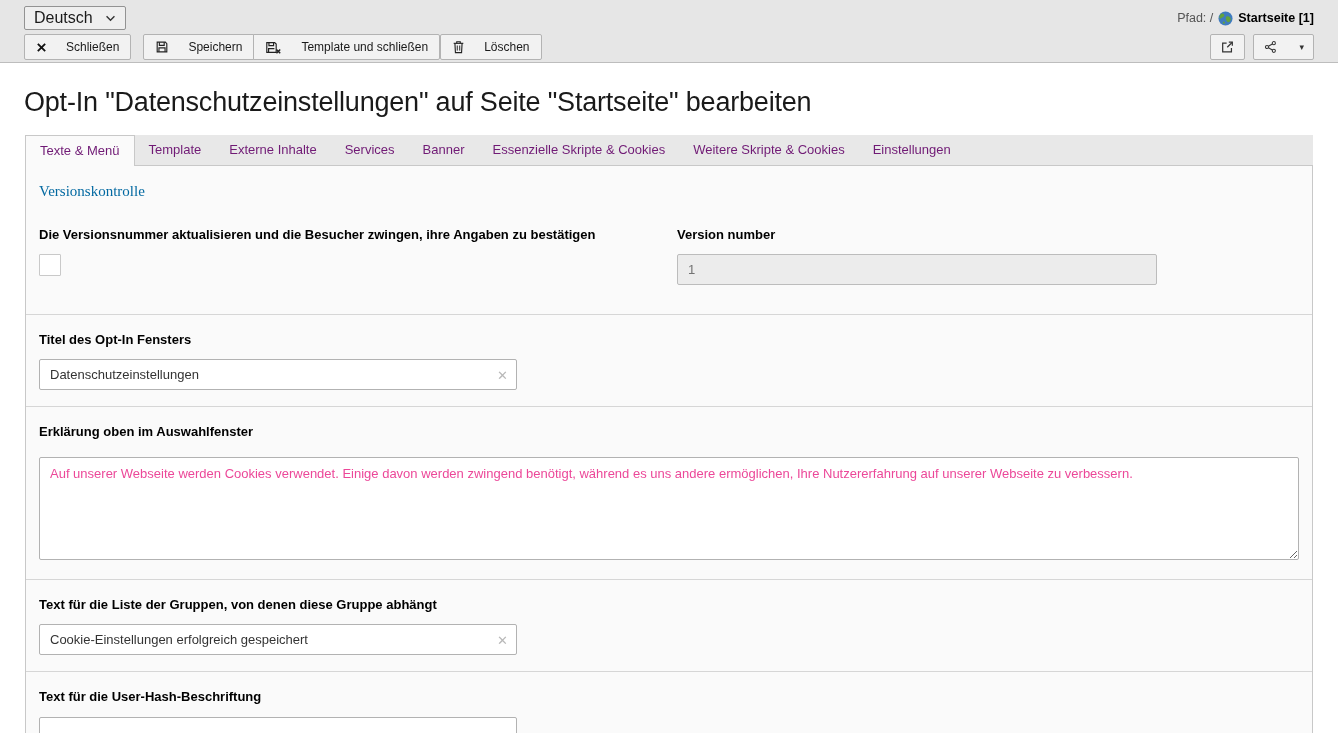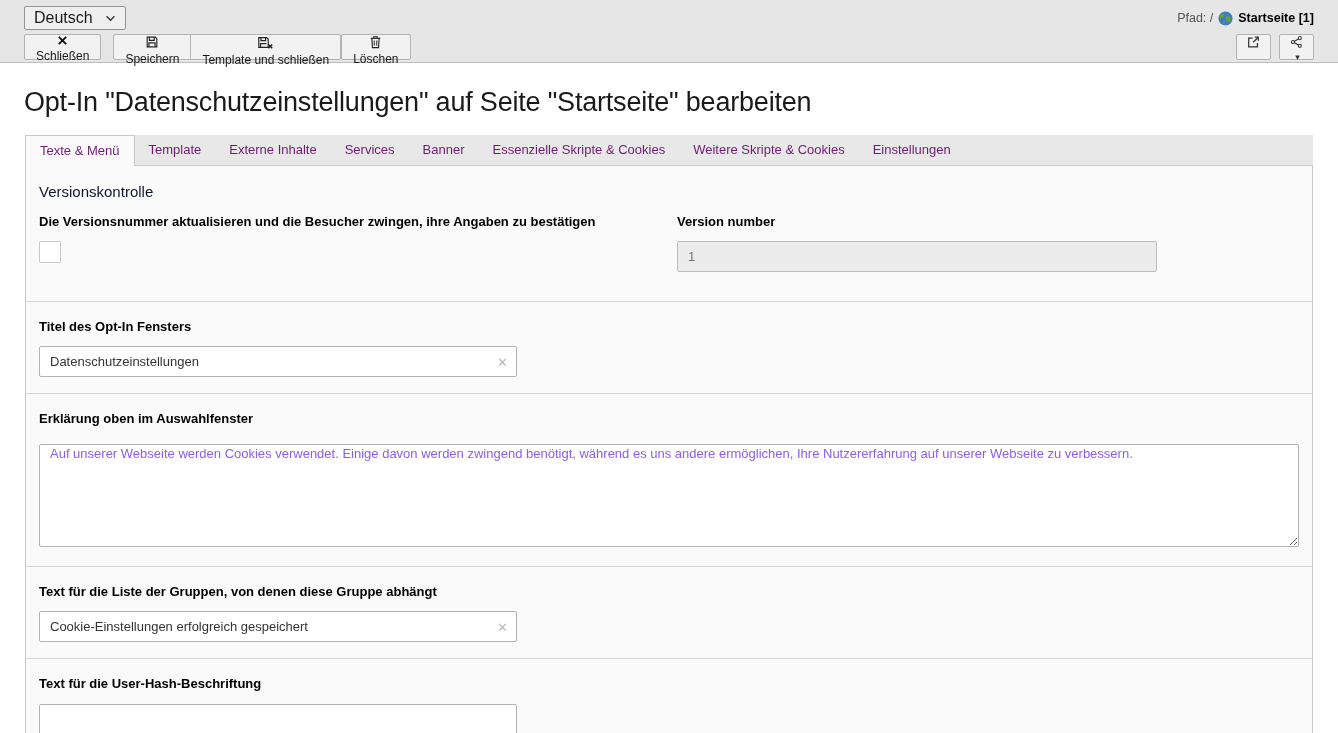--- a/index.html
+++ b/index.html
@@ -13,61 +13,61 @@
   .dh-row2 { display:flex; justify-content:space-between; align-items:center; margin-top:3px; }
 
   .lang-select { display:inline-flex; align-items:center; gap:12px; height:24px;
     border:1px solid #939393; border-radius:2px; padding:0 9px; font-size:16px;
     background:#efefef; color:#1a1a1a; cursor:pointer; }
 
   .path { font-size:12.5px; color:#555; display:flex; align-items:center; gap:5px; }
   .path .page-ref { color:#000; font-weight:bold; display:flex; align-items:flex-start; gap:5px; }
 
   .btnbar-left, .btnbar-right { display:flex; align-items:center; }
-  .btn { display:inline-flex; align-items:center; gap:3px; height:26px;
+  .btn { display:inline-flex; align-items:center; gap:19px; height:26px;
     border:1px solid #b3b3b3; border-radius:2px; padding:0 11px; font-size:12px;
-    background:#f2f2f2; color:#1a1a1a; cursor:pointer; white-space:nowrap;flex-direction:column; }
+    background:#f2f2f2; color:#1a1a1a; cursor:pointer; white-space:nowrap; }
   .btn + .btn-gap { width:12px; }
   .btn-group { display:inline-flex; }
   .btn-group .btn:first-child { border-top-right-radius:0; border-bottom-right-radius:0; }
   .btn-group .btn:last-child { margin-left:-1px; border-top-left-radius:0; border-bottom-left-radius:0; }
   .icon-btn { padding:0 9px; }
   .caret { font-size:9px; color:#333; margin-left:2px; }
 
   
   .page-title { font-size:27px; font-weight:400; color:#1a1a1a;
     margin:24px 24px 17px 24px; letter-spacing:-0.2px; }
 
   .tabs { display:flex; margin:0 25px; background:#e8e8e8; }
   .tab { padding:7px 14px; font-size:13px; color:#701a75; cursor:pointer; white-space:nowrap; }
   .tab.active { background:#fafafa; border:1px solid #c8c8c8; border-bottom:none; padding:7px 14px 8px; margin-bottom:-1px; }
 
   .panel { margin:0 25px; background:#fafafa; border:1px solid #c8c8c8; }
   .section { padding:17px 13px 16px 13px; border-bottom:1px solid #d6d6d6; }
   .section:last-child { border-bottom:none; }
 
-  .section-heading { font-size:15px; font-weight:400; color:#0f172a; margin:0 0 14px 0; }
+  .section-heading { font-size:15px; font-weight:400; color:#0369a1; margin:0 0 27px 0;font-family:Liberation Serif, serif; }
   .field-label { display:block; font-size:13px; font-weight:bold; color:#000; margin-bottom:12px; }
 
   .two-col { display:grid; grid-template-columns:1fr 1fr; column-gap:16px; }
 
   .checkbox { appearance:none; -webkit-appearance:none; width:22px; height:22px;
     border:1px solid #c9c9c9; border-radius:1px; background:#fff; cursor:pointer; display:block; }
 
   .input-wrap { position:relative; width:478px; }
   .input-wrap.wide { width:480px; }
   .form-input { width:100%; height:31px; border:1px solid #b2b2b2; border-radius:2px;
     background:#fff; padding:0 28px 0 10px; font-size:13px; color:#333;
     font-family:"Liberation Sans", sans-serif; }
   .form-input:disabled { background:#ececec; color:#737373; border-color:#bcbcbc; padding-right:10px; }
   .clear-x { position:absolute; right:9px; top:50%; transform:translateY(-50%);
     color:#b8b8b8; font-size:13px; line-height:1; cursor:pointer; }
 
   .form-textarea { width:100%; height:103px; border:1px solid #b2b2b2; border-radius:2px;
-    background:#fff; padding:0 10px; font-size:13px; color:#8b5cf6; line-height:1.45;
+    background:#fff; padding:7px 10px; font-size:13px; color:#ec4899; line-height:1.45;
     font-family:"Liberation Sans", sans-serif; resize:vertical; }
 
   .vk-left { padding-bottom:22px; }
   svg { display:block; }
 </style>
 </head>
 <body>
 
 <div class="docheader">
   <div class="dh-row1">

